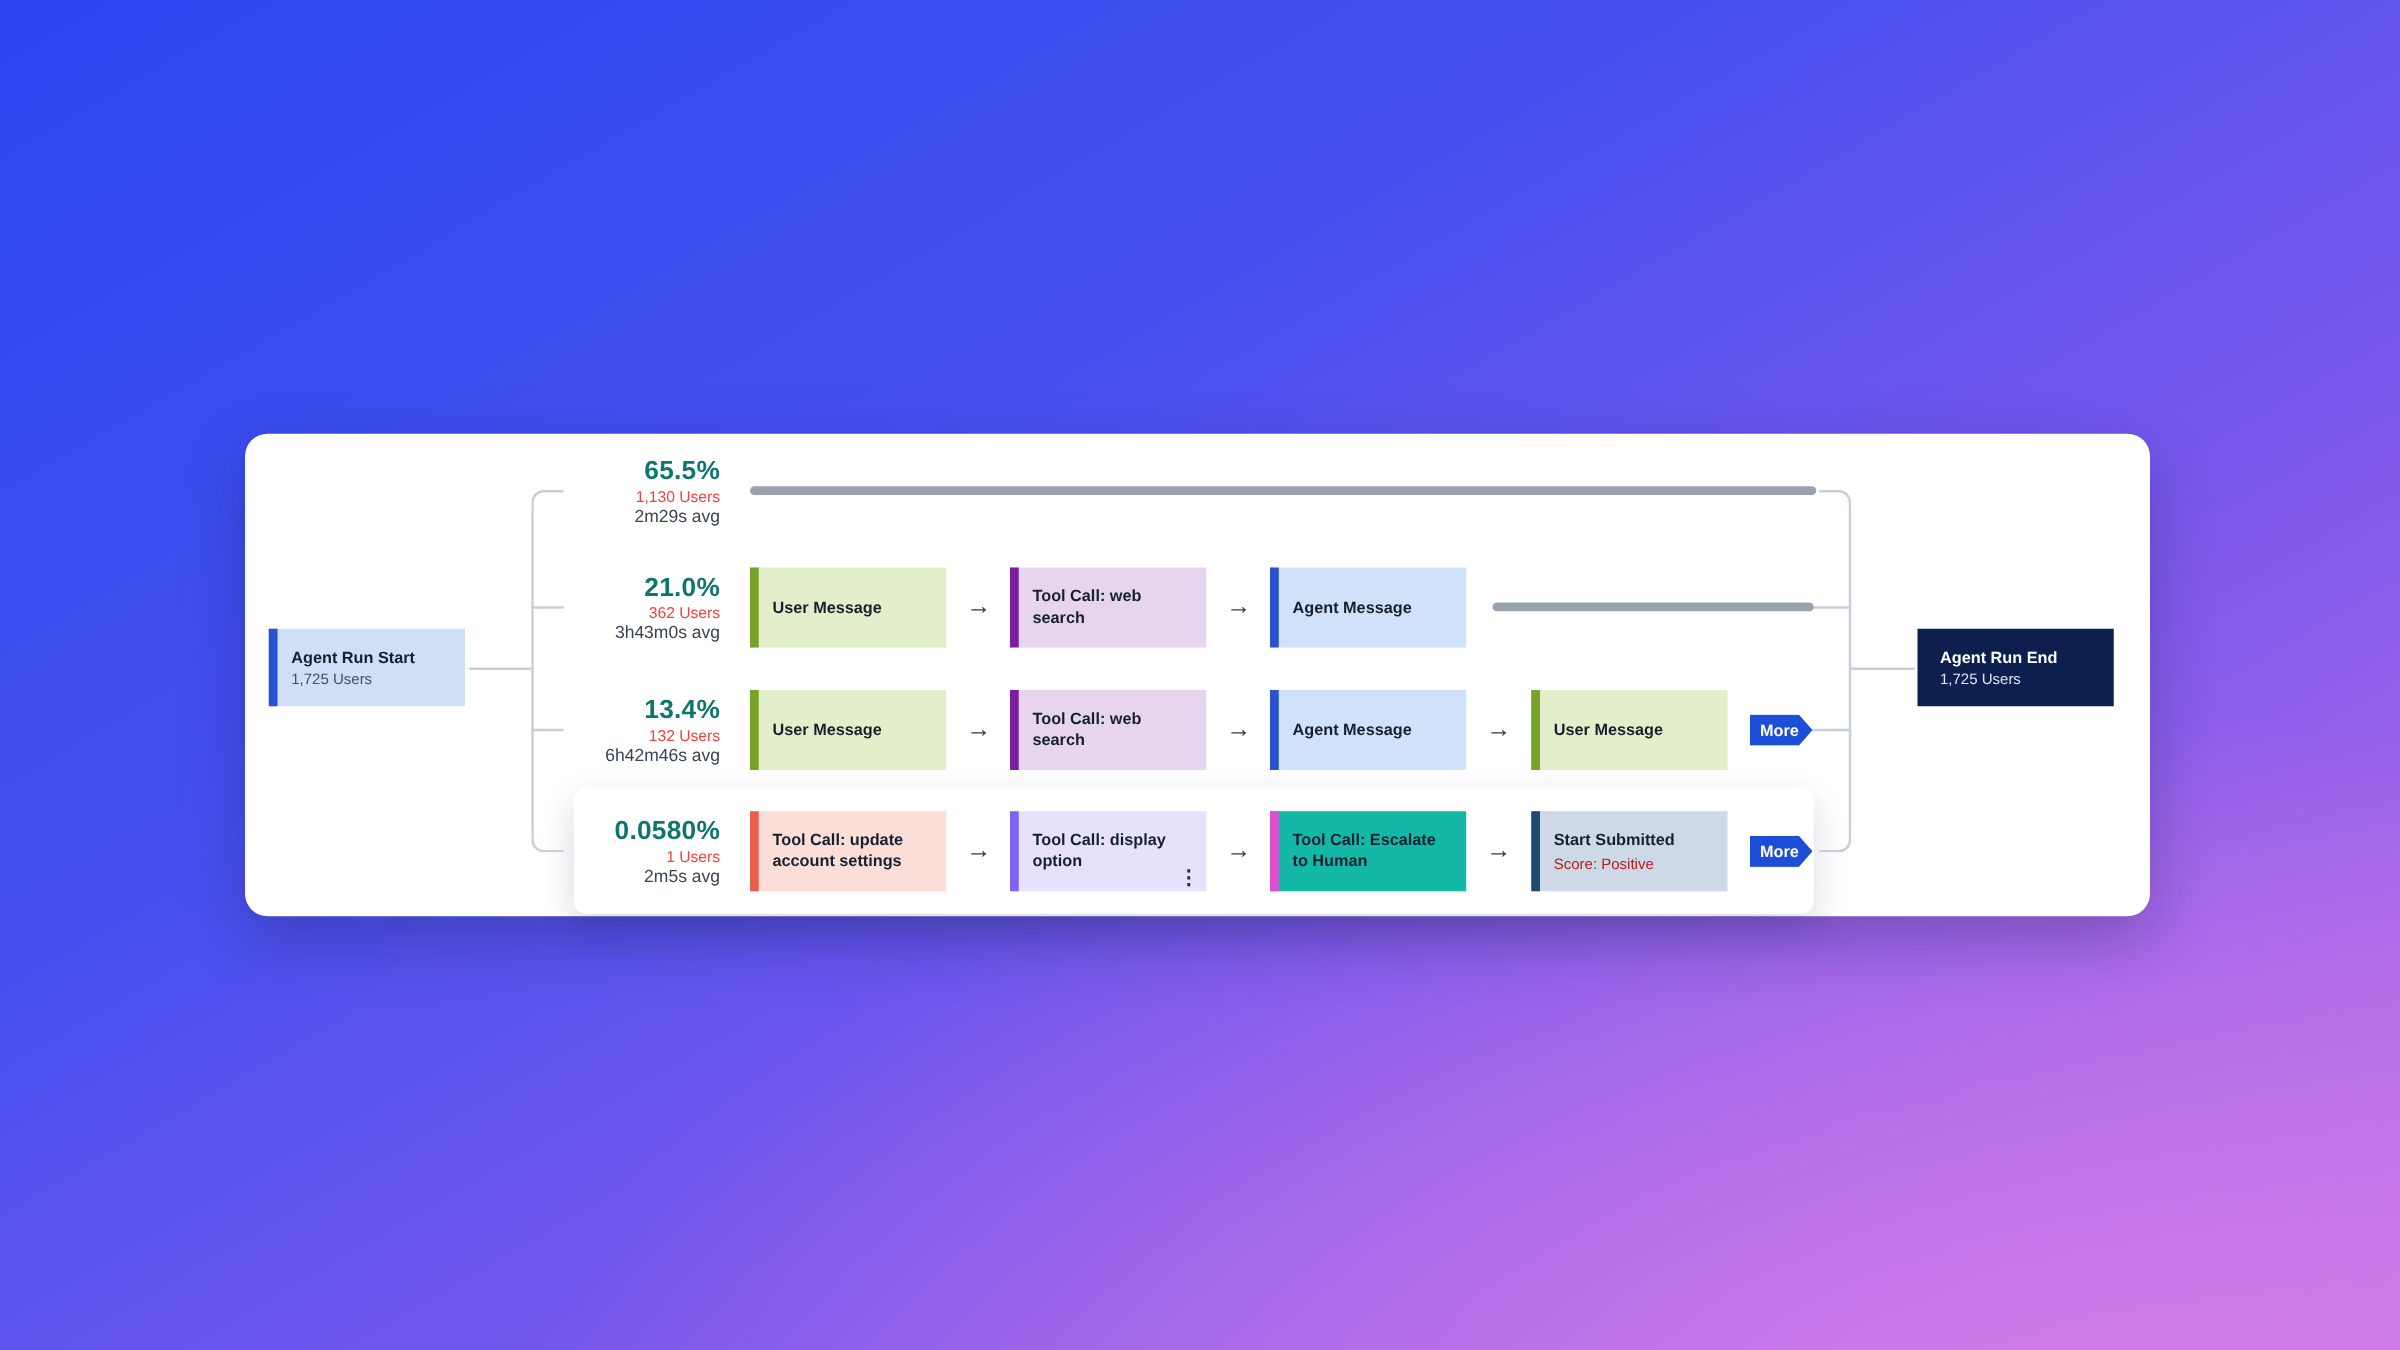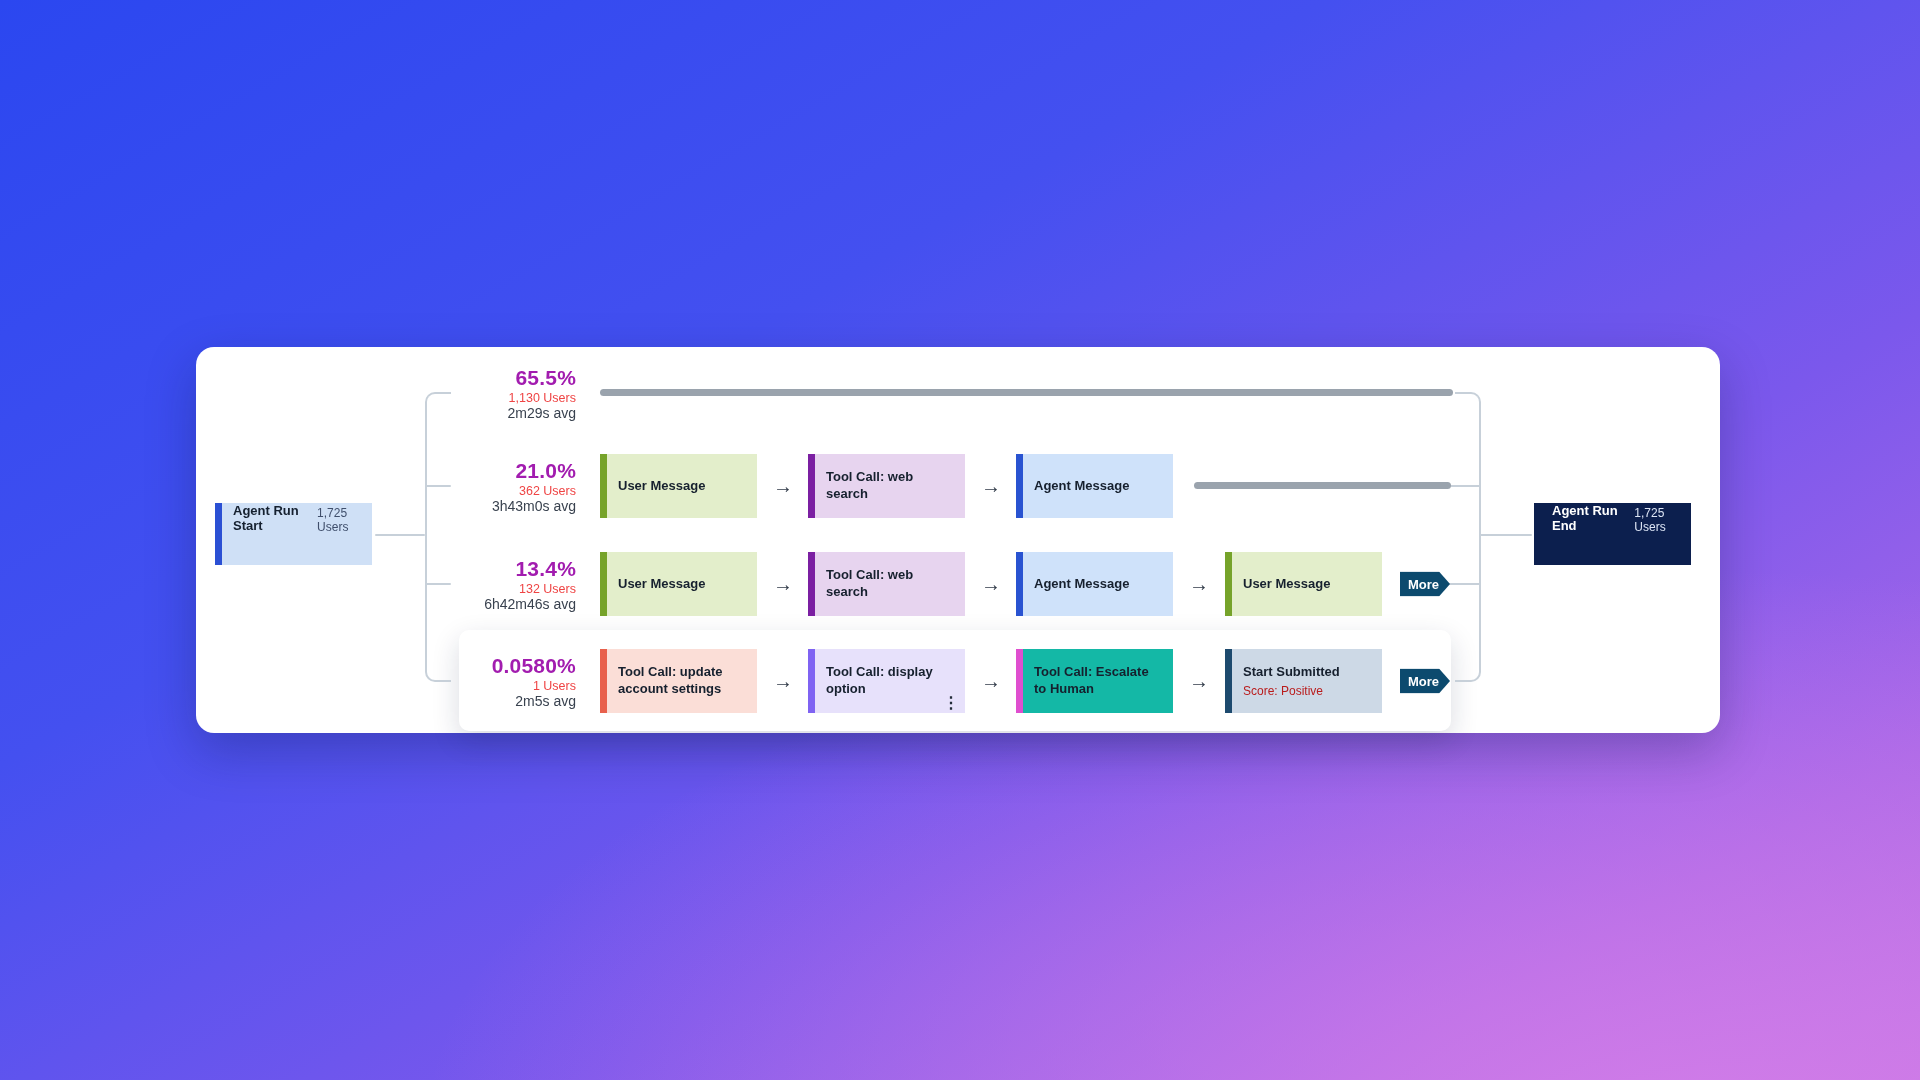--- a/index.html
+++ b/index.html
@@ -18,46 +18,46 @@
   
   .line{position:absolute;background:#c7d0d9;border-radius:1px;}
   .corner{position:absolute;box-sizing:border-box;}
   .c-tl{border-top:2px solid #c7d0d9;border-left:2px solid #c7d0d9;border-top-left-radius:10px;}
   .c-bl{border-bottom:2px solid #c7d0d9;border-left:2px solid #c7d0d9;border-bottom-left-radius:10px;}
   .c-tr{border-top:2px solid #c7d0d9;border-right:2px solid #c7d0d9;border-top-right-radius:10px;}
   .c-br{border-bottom:2px solid #c7d0d9;border-right:2px solid #c7d0d9;border-bottom-right-radius:10px;}
   .flowbar{position:absolute;height:7px;background:#9aa3ad;border-radius:3.5px;}
   
   .stats{position:absolute;left:230px;width:150px;text-align:right;transform:translateY(-50%);}
-  .stats .pct{font-size:21px;font-weight:700;color:#a21caf;letter-spacing:.2px;}
+  .stats .pct{font-size:21px;font-weight:700;color:#0f766e;letter-spacing:.2px;}
   .stats .users{font-size:12.5px;color:#ef4444;margin-top:1px;}
   .stats .avg{font-size:14px;color:#39424f;}
   
   .node{position:absolute;width:157px;height:64px;box-sizing:border-box;
         padding:6px 12px 6px 18px;display:flex;flex-direction:column;justify-content:center;cursor:pointer;}
   .cbar{position:absolute;left:0;top:0;bottom:0;width:7px;}
   .node .lbl{font-size:13px;font-weight:700;color:#16202e;line-height:1.3;}
   .node .sub{font-size:12px;font-weight:400;color:#b91c1c;margin-top:3px;}
   .bg-user{background:#e3eecb}.bar-user{background:#76a32a}
   .bg-web{background:#e7d4ef}.bar-web{background:#7b1fa2}
   .bg-agent{background:#cfe2fa}.bar-agent{background:#2953d1}
   .bg-update{background:#fbded7}.bar-update{background:#e8604c}
   .bg-display{background:#e7e1fb}.bar-display{background:#7f63f2}
   .bg-escalate{background:#14b8a6}.bar-escalate{background:#df4ecf}
   .bg-survey{background:#cdd9e6}.bar-survey{background:#1d4a6e}
   .arrow{position:absolute;width:30px;text-align:center;transform:translateY(-50%);
          font-size:20px;color:#2f3947;}
   .more{position:absolute;left:1204px;width:50px;height:25px;transform:translateY(-50%);
-        background:#0c4a6e;color:#fff;font-size:13px;font-weight:700;line-height:25px;
+        background:#1d4ed8;color:#fff;font-size:13px;font-weight:700;line-height:25px;
         padding-left:8px;box-sizing:border-box;cursor:pointer;
         clip-path:polygon(0 0, calc(100% - 11px) 0, 100% 50%, calc(100% - 11px) 100%, 0 100%);}
   .kebab{position:absolute;right:6px;bottom:1px;font-size:16px;font-weight:700;color:#222b38;cursor:pointer;}
   
   .endpoint{position:absolute;width:157px;height:62px;box-sizing:border-box;display:flex;
-            justify-content:center;padding-left:18px;cursor:pointer;}
+            flex-direction:column;justify-content:center;padding-left:18px;cursor:pointer;}
   .endpoint .t{font-size:13px;font-weight:700;}
   .endpoint .s{font-size:12px;margin-top:3px;}
   #start{left:19px;top:156px;background:#cfe0f6;}
   #start .t{color:#15202f}#start .s{color:#3f4e6b}
   #end{left:1338px;top:156px;background:#0c1f4e;}
   #end .t{color:#ffffff}#end .s{color:#dde5f5}
   .popover{position:absolute;left:263px;top:283px;width:992px;height:101px;background:#fff;
            border-radius:10px;box-shadow:0 10px 28px rgba(20,30,70,.16);}
 </style>
 </head>

